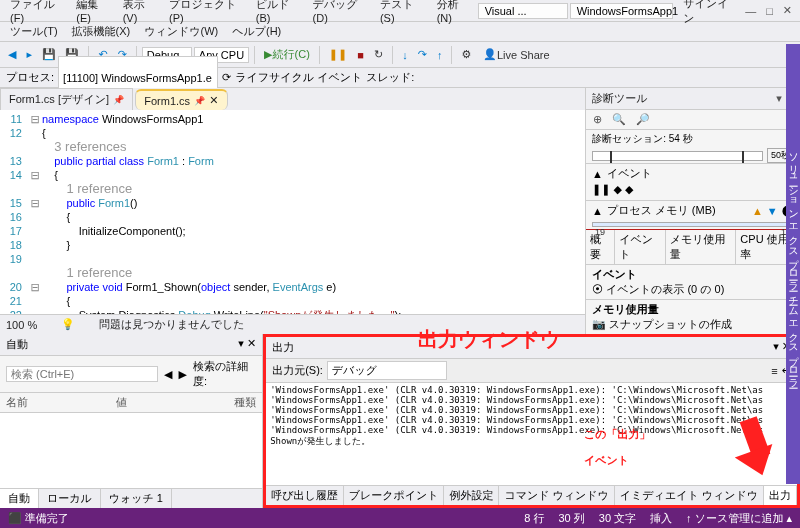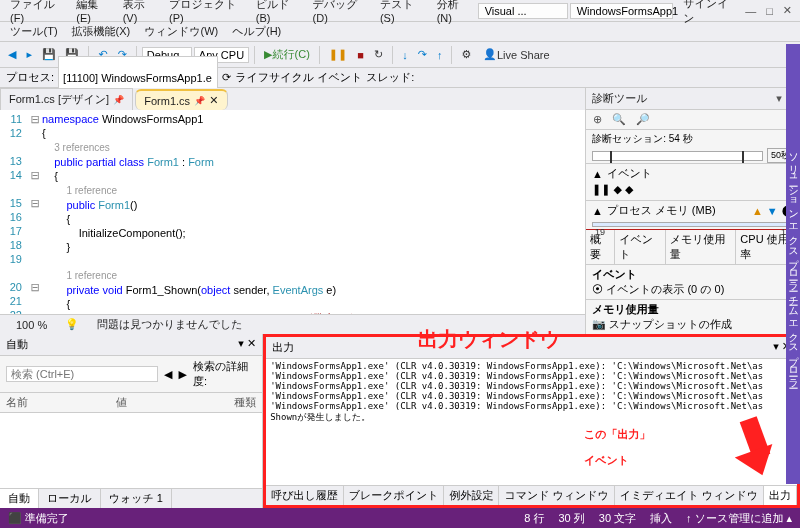--- a/index.html
+++ b/index.html
@@ -26,22 +26,22 @@
 .tab{padding:3px 8px;background:#eeeef2;border:1px solid #ccc;border-bottom:none;margin-right:2px;color:#1e1e1e;display:flex;align-items:center;gap:4px;}
 .tab.active{background:#fff4ce;border-top:2px solid #f0c040;border-radius:6px;}
 .tab .pin{color:#888;font-size:9px;}
 .code{flex:1;display:flex;font-family:Consolas,monospace;font-size:11px;background:#fff;overflow:hidden;}
 .gutter{background:#fff;color:#2b91af;text-align:right;padding:2px 6px 2px 2px;line-height:14px;min-width:28px;}
 .fold{width:14px;padding:2px 0;line-height:14px;text-align:center;color:#888;}
 .src{flex:1;padding:2px 0;line-height:14px;white-space:pre;}
 .src .kw{color:#0000ff;}
 .src .type{color:#2b91af;}
 .src .str{color:#a31515;}
-.src .ref{color:#999;font-size:10px;margin-top:24px;}
-.editorfoot{height:20px;background:#eeeef2;border-top:1px solid #ccc;display:flex;align-items:center;padding:0 16px;gap:18px;color:#1e1e1e;}
+.src .ref{color:#999;font-size:13px;margin-top:24px;}
+.editorfoot{height:20px;background:#eeeef2;border-top:1px solid #ccc;display:flex;align-items:center;padding:0 6px;gap:24px;color:#1e1e1e;}
 .editorfoot .pct{color:#1e1e1e;}
 .diag{width:214px;background:#f5f5f5;display:flex;flex-direction:column;}
 .panehdr{background:#eeeef2;color:#1e1e1e;padding:3px 6px;display:flex;align-items:center;justify-content:space-between;border-bottom:1px solid #ccc;}
 .panehdr .x{color:#555;}
 .diagtb{display:flex;gap:4px;padding:2px 4px;border-bottom:1px solid #ccc;}
 .diagtb .b{padding:1px 3px;color:#555;}
 .diagsess{padding:2px 6px;font-size:10px;}
 .diagtime{display:flex;align-items:center;padding:0 6px;}
 .diagtime .bar{flex:1;height:10px;background:#fff;border:1px solid #aaa;position:relative;}
 .diagtime .mk{position:absolute;top:-1px;width:2px;height:12px;background:#333;}
@@ -254,20 +254,27 @@
       <span class="t active">自動</span>
       <span class="t">ローカル</span>
       <span class="t">ウォッチ 1</span>
     </div>
   </div>
   <div class="outwrap">
     <div class="hdr">
         <span>出力</span>
         <span>▾ ✕</span>
       </div>
+    <div class="tb">
+      <span>出力元(S):</span>
+      <span class="combo">デバッグ</span>
+      <span style="flex:1"></span>
+      <span>≡</span>
+      <span>↩</span>
+    </div>
     <div class="log" id="outlog">'WindowsFormsApp1.exe' (CLR v4.0.30319: WindowsFormsApp1.exe): 'C:\Windows\Microsoft.Net\as
 'WindowsFormsApp1.exe' (CLR v4.0.30319: WindowsFormsApp1.exe): 'C:\Windows\Microsoft.Net\as
 'WindowsFormsApp1.exe' (CLR v4.0.30319: WindowsFormsApp1.exe): 'C:\Windows\Microsoft.Net\as
 'WindowsFormsApp1.exe' (CLR v4.0.30319: WindowsFormsApp1.exe): 'C:\Windows\Microsoft.Net\as
 'WindowsFormsApp1.exe' (CLR v4.0.30319: WindowsFormsApp1.exe): 'C:\Windows\Microsoft.Net\as
 Shownが発生しました。</div>
     <div class="bt">
       <span class="t">呼び出し履歴</span>
       <span class="t">ブレークポイント</span>
       <span class="t">例外設定</span>

